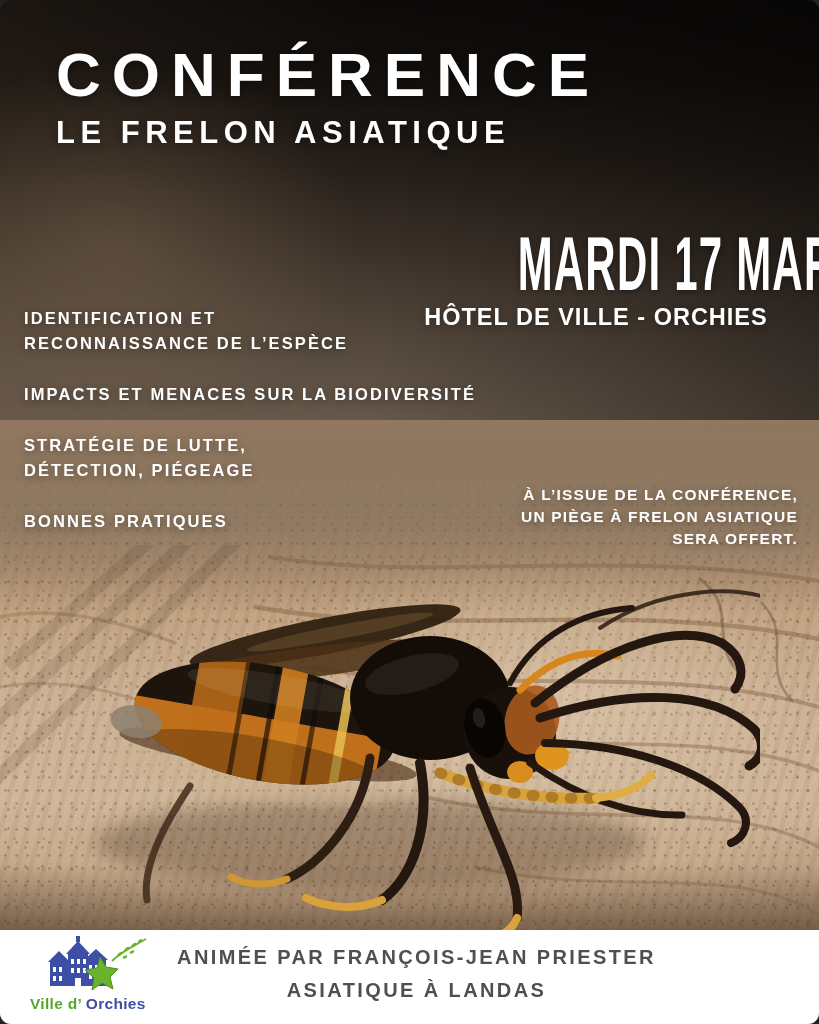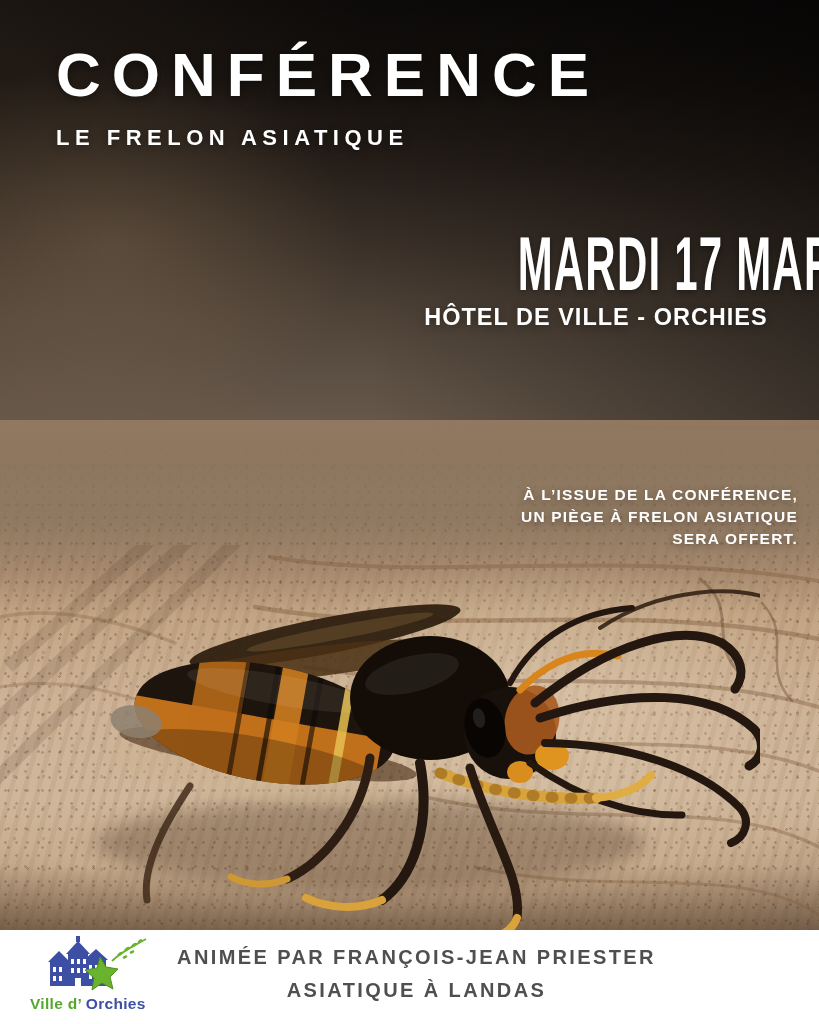--- a/index.html
+++ b/index.html
@@ -11,21 +11,21 @@
       radial-gradient(42% 26% at 14% 24%, rgba(150,124,94,.30), rgba(0,0,0,0) 70%),
       
       linear-gradient(90deg, rgba(120,95,70,.14), rgba(0,0,0,0) 45%, rgba(0,0,0,.42)) top/100% 42% no-repeat,
       
       linear-gradient(180deg,
         #0c0a09 0%, #14100d 8%, #241d18 16%, #3a3028 24%,
         #4f4338 31%, #5d5044 37%, #6d5d4e 44%, #83705d 50%,
         #a98c70 56%, #c2a584 60%, #cdb296 68%, #d0b79b 78%,
         #c3a687 88%, #ad8f73 94%, #6f5a49 100%);
   }
-  .no-select{user-select:none;}
+  .no-select{user-select:none;border-radius:11px;}
 
   
   .leaf-texture{
     position:absolute; left:0; top:420px; width:819px; height:512px;
     background:
       linear-gradient(0deg, rgba(56,39,26,.45), rgba(56,39,26,0) 13%),
       radial-gradient(48% 42% at 66% 54%, rgba(246,232,208,.28), rgba(246,232,208,0) 70%),
       radial-gradient(140% 95% at 45% 40%, rgba(0,0,0,0) 55%, rgba(38,24,13,.36) 100%),
       linear-gradient(180deg, rgba(146,120,96,1) 0%, rgba(160,134,106,.55) 14%, rgba(170,143,113,0) 30%),
       repeating-linear-gradient(105deg, rgba(126,94,62,.10) 0 5px, rgba(0,0,0,0) 5px 13px),
@@ -35,21 +35,21 @@
     background-size:auto,auto,auto,auto,auto, 11px 13px, 17px 19px, 29px 31px;
   }
   .veins, .hornet{position:absolute; pointer-events:none;}
   .veins{left:0; top:545px;}
   .hornet{left:40px; top:548px;}
 
   
   .shadowed{text-shadow:0 2px 8px rgba(0,0,0,.38);}
   .title-block{position:absolute; left:56px; top:40px;}
   .title{font-size:62px; font-weight:bold; letter-spacing:11px; line-height:1.12; white-space:nowrap;}
-  .subtitle{font-size:22px; font-weight:bold; letter-spacing:5.5px; margin-top:16px; white-space:nowrap;}
+  .subtitle{font-size:31px; font-weight:bold; letter-spacing:5.5px; margin-top:6px; white-space:nowrap;}
 
   .date-block{position:absolute; left:402px; top:224px; width:388px; text-align:center;}
   .date-line{display:flex; height:80px; align-items:center;}
   .date-line span{
     display:inline-block; white-space:nowrap; font-size:70px; font-weight:bold;
     letter-spacing:2px; transform:scale(.60,1.08); transform-origin:center center;
   }
   .venue-line{font-size:23.5px; font-weight:700; letter-spacing:1px; margin-top:0; white-space:nowrap;}
   .time-line{font-size:23px; font-weight:400; letter-spacing:2px; text-align:right; padding-right:46px; margin-top:5px;}
 
@@ -178,20 +178,28 @@
     <div class="subtitle shadowed">LE FRELON ASIATIQUE</div>
   </div>
 
   <div class="date-block">
     <div class="date-line shadowed">
       <span>MARDI 17 MARS</span>
     </div>
     <div class="venue-line shadowed">HÔTEL DE VILLE - ORCHIES</div>
   </div>
 
+  <div class="topics">
+    <div class="topic shadowed">IDENTIFICATION ET
+RECONNAISSANCE DE L’ESPÈCE</div>
+    <div class="topic shadowed">IMPACTS ET MENACES SUR LA BIODIVERSITÉ</div>
+    <div class="topic shadowed">STRATÉGIE DE LUTTE,
+DÉTECTION, PIÉGEAGE</div>
+    <div class="topic shadowed">BONNES PRATIQUES</div>
+  </div>
 
   <div class="offer shadowed">À L’ISSUE DE LA CONFÉRENCE,
 UN PIÈGE À FRELON ASIATIQUE
 SERA OFFERT.</div>
 
   <div class="footer">
     <svg class="logo" width="126" height="84" viewBox="0 0 126 84">
 
       <g fill="#3c4fa4">
         <rect x="22" y="27" width="18" height="24"></rect>

